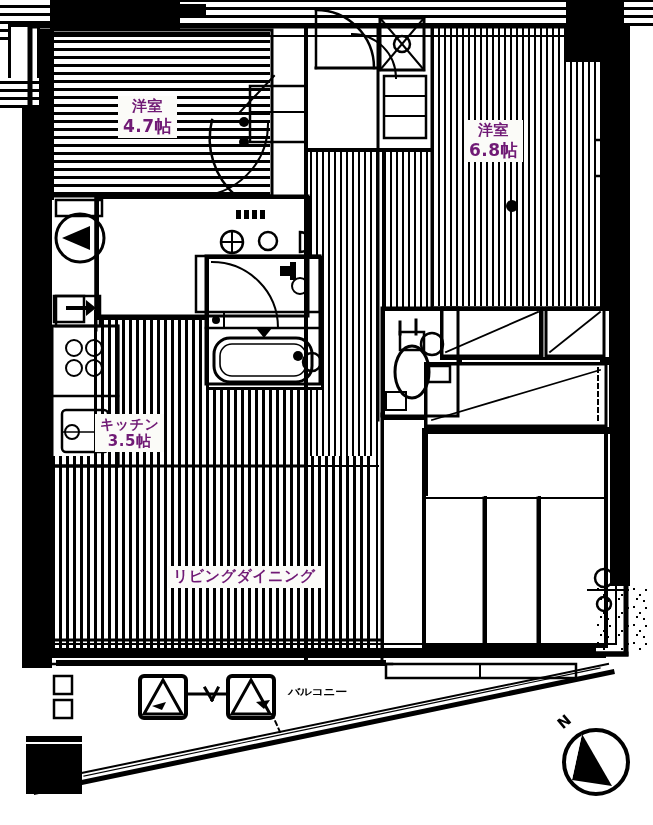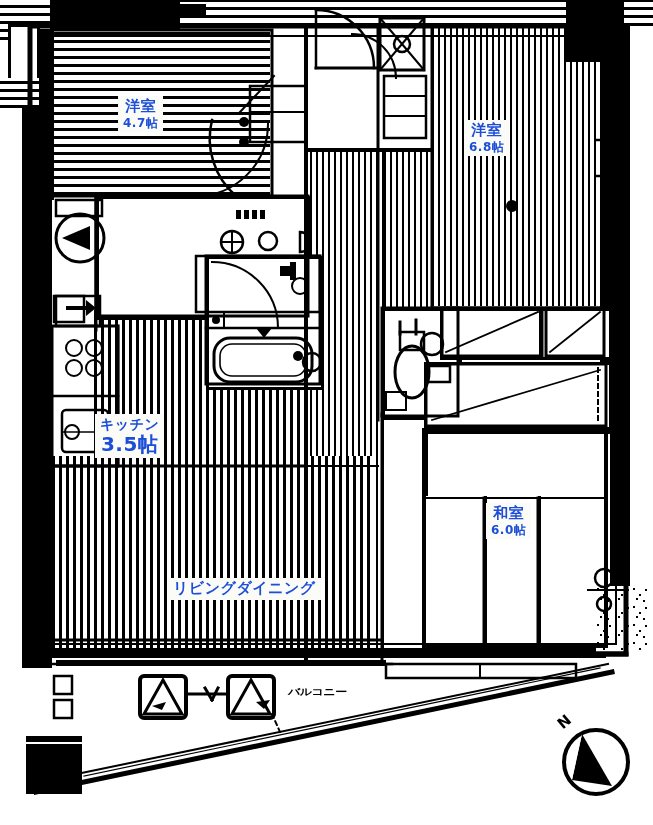--- a/index.html
+++ b/index.html
@@ -48,32 +48,32 @@
       radial-gradient(circle at 14px 4px, #000 1px, transparent 1.2px),
       radial-gradient(circle at 5px 13px, #000 1px, transparent 1.2px),
       radial-gradient(circle at 12px 15px, #000 1px, transparent 1.2px);
     background-size:18px 18px;
     background-color:#fff;
   }
 
   
   .room-label{
     background:#fbfbf8;
-    color:#1d4ed8;
+    color:#701a75;
     text-align:center;
     line-height:1.18;
     white-space:nowrap;
     z-index:40;
     padding:2px 5px;
     font-weight:600;
   }
   .room-label .rl-name{display:block;font-size:15px;letter-spacing:0.5px;}
-  .room-label .rl-size{display:block;font-size:12px;letter-spacing:0.5px;}
+  .room-label .rl-size{display:block;font-size:17px;letter-spacing:0.5px;}
   .room-label.small .rl-name{font-size:14px;}
-  .room-label.small .rl-size{font-size:20px;}
+  .room-label.small .rl-size{font-size:15px;}
 
   .balcony-label{
     z-index:40;
     font-size:12px;
     color:#000;
     background:#fff;
     letter-spacing:-0.5px;
     white-space:nowrap;
     transform:scaleY(0.8);
     font-weight:700;
@@ -304,31 +304,27 @@
   <div class="abs room-label" style="left:118px;top:96px;">
     <span class="rl-name">洋室</span>
     <span class="rl-size">4.7帖</span>
   </div>
 
   <div class="abs room-label" style="left:464px;top:120px;">
     <span class="rl-name">洋室</span>
     <span class="rl-size">6.8帖</span>
   </div>
 
-  <div class="abs room-label" style="left:486px;top:503px;">
-    <span class="rl-name">和室</span>
-    <span class="rl-size">6.0帖</span>
-  </div>
 
   <div class="abs room-label small" style="left:95px;top:414px;">
     <span class="rl-name">キッチン</span>
     <span class="rl-size">3.5帖</span>
   </div>
 
-  <div class="abs room-label" style="left:168px;top:566px;margin-top:12px;">
+  <div class="abs room-label" style="left:168px;top:566px;">
     <span class="rl-name">リビングダイニング</span>
   </div>
 
   <div class="abs balcony-label" style="left:288px;top:684px;">バルコニー</div>
 
   <div class="abs compass" style="left:552px;top:716px;width:84px;height:84px;">
     <svg width="84" height="84" viewBox="0 0 84 84" xmlns="http://www.w3.org/2000/svg">
       <circle cx="44" cy="46" r="32" fill="#fff" stroke="#000" stroke-width="4"></circle>
       <path d="M30 18 L60 70 L20 64 Z" fill="#000" stroke="none"></path>
       <path d="M30 18 L20 64 L17 48 Z" fill="#fff" stroke="none"></path>

